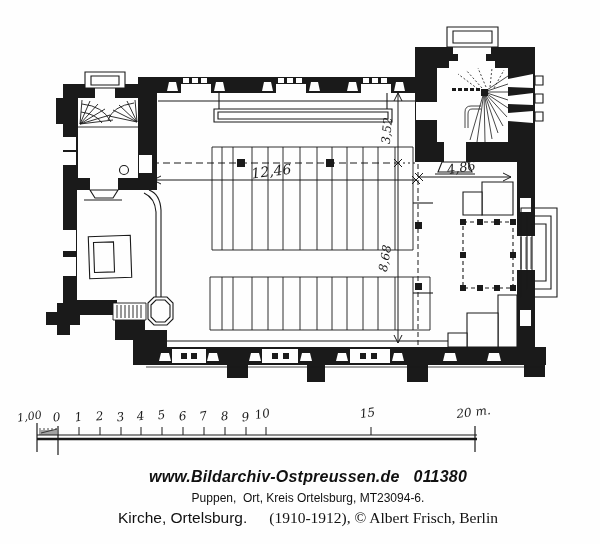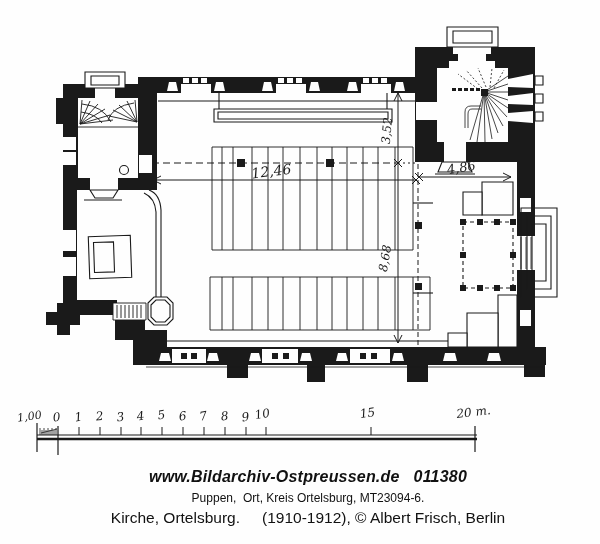--- a/index.html
+++ b/index.html
@@ -4,21 +4,21 @@
 <style>
   html,body{margin:0;padding:0;background:#ffffff;}
   .page{position:relative;width:600px;height:544px;background:#fefefe;overflow:hidden;
         font-family:"Liberation Sans",sans-serif;color:#111;}
   .plan-svg{position:absolute;left:0;top:0;}
   .caption{position:absolute;left:8px;top:467px;width:600px;text-align:center;line-height:20.5px;}
   .cap1{font-weight:bold;font-style:italic;font-size:16px;letter-spacing:.2px;}
   .cap1 .num{margin-left:14px;}
   .cap2{font-size:12px;white-space:pre;}
   .cap3{font-size:15.5px;}
-  .cap3 .credit{margin-left:22px;}
+  .cap3 .credit{margin-left:22px;font-family:Liberation Serif, serif;}
   .hand{font-family:"DejaVu Serif",serif;font-style:italic;fill:#1c1c1c;}
   svg *{vector-effect:non-scaling-stroke;}
 </style>
 </head>
 <body>
 
 <div class="page">
 
 <svg class="plan-svg" width="600" height="460" viewBox="0 0 600 460">
 

